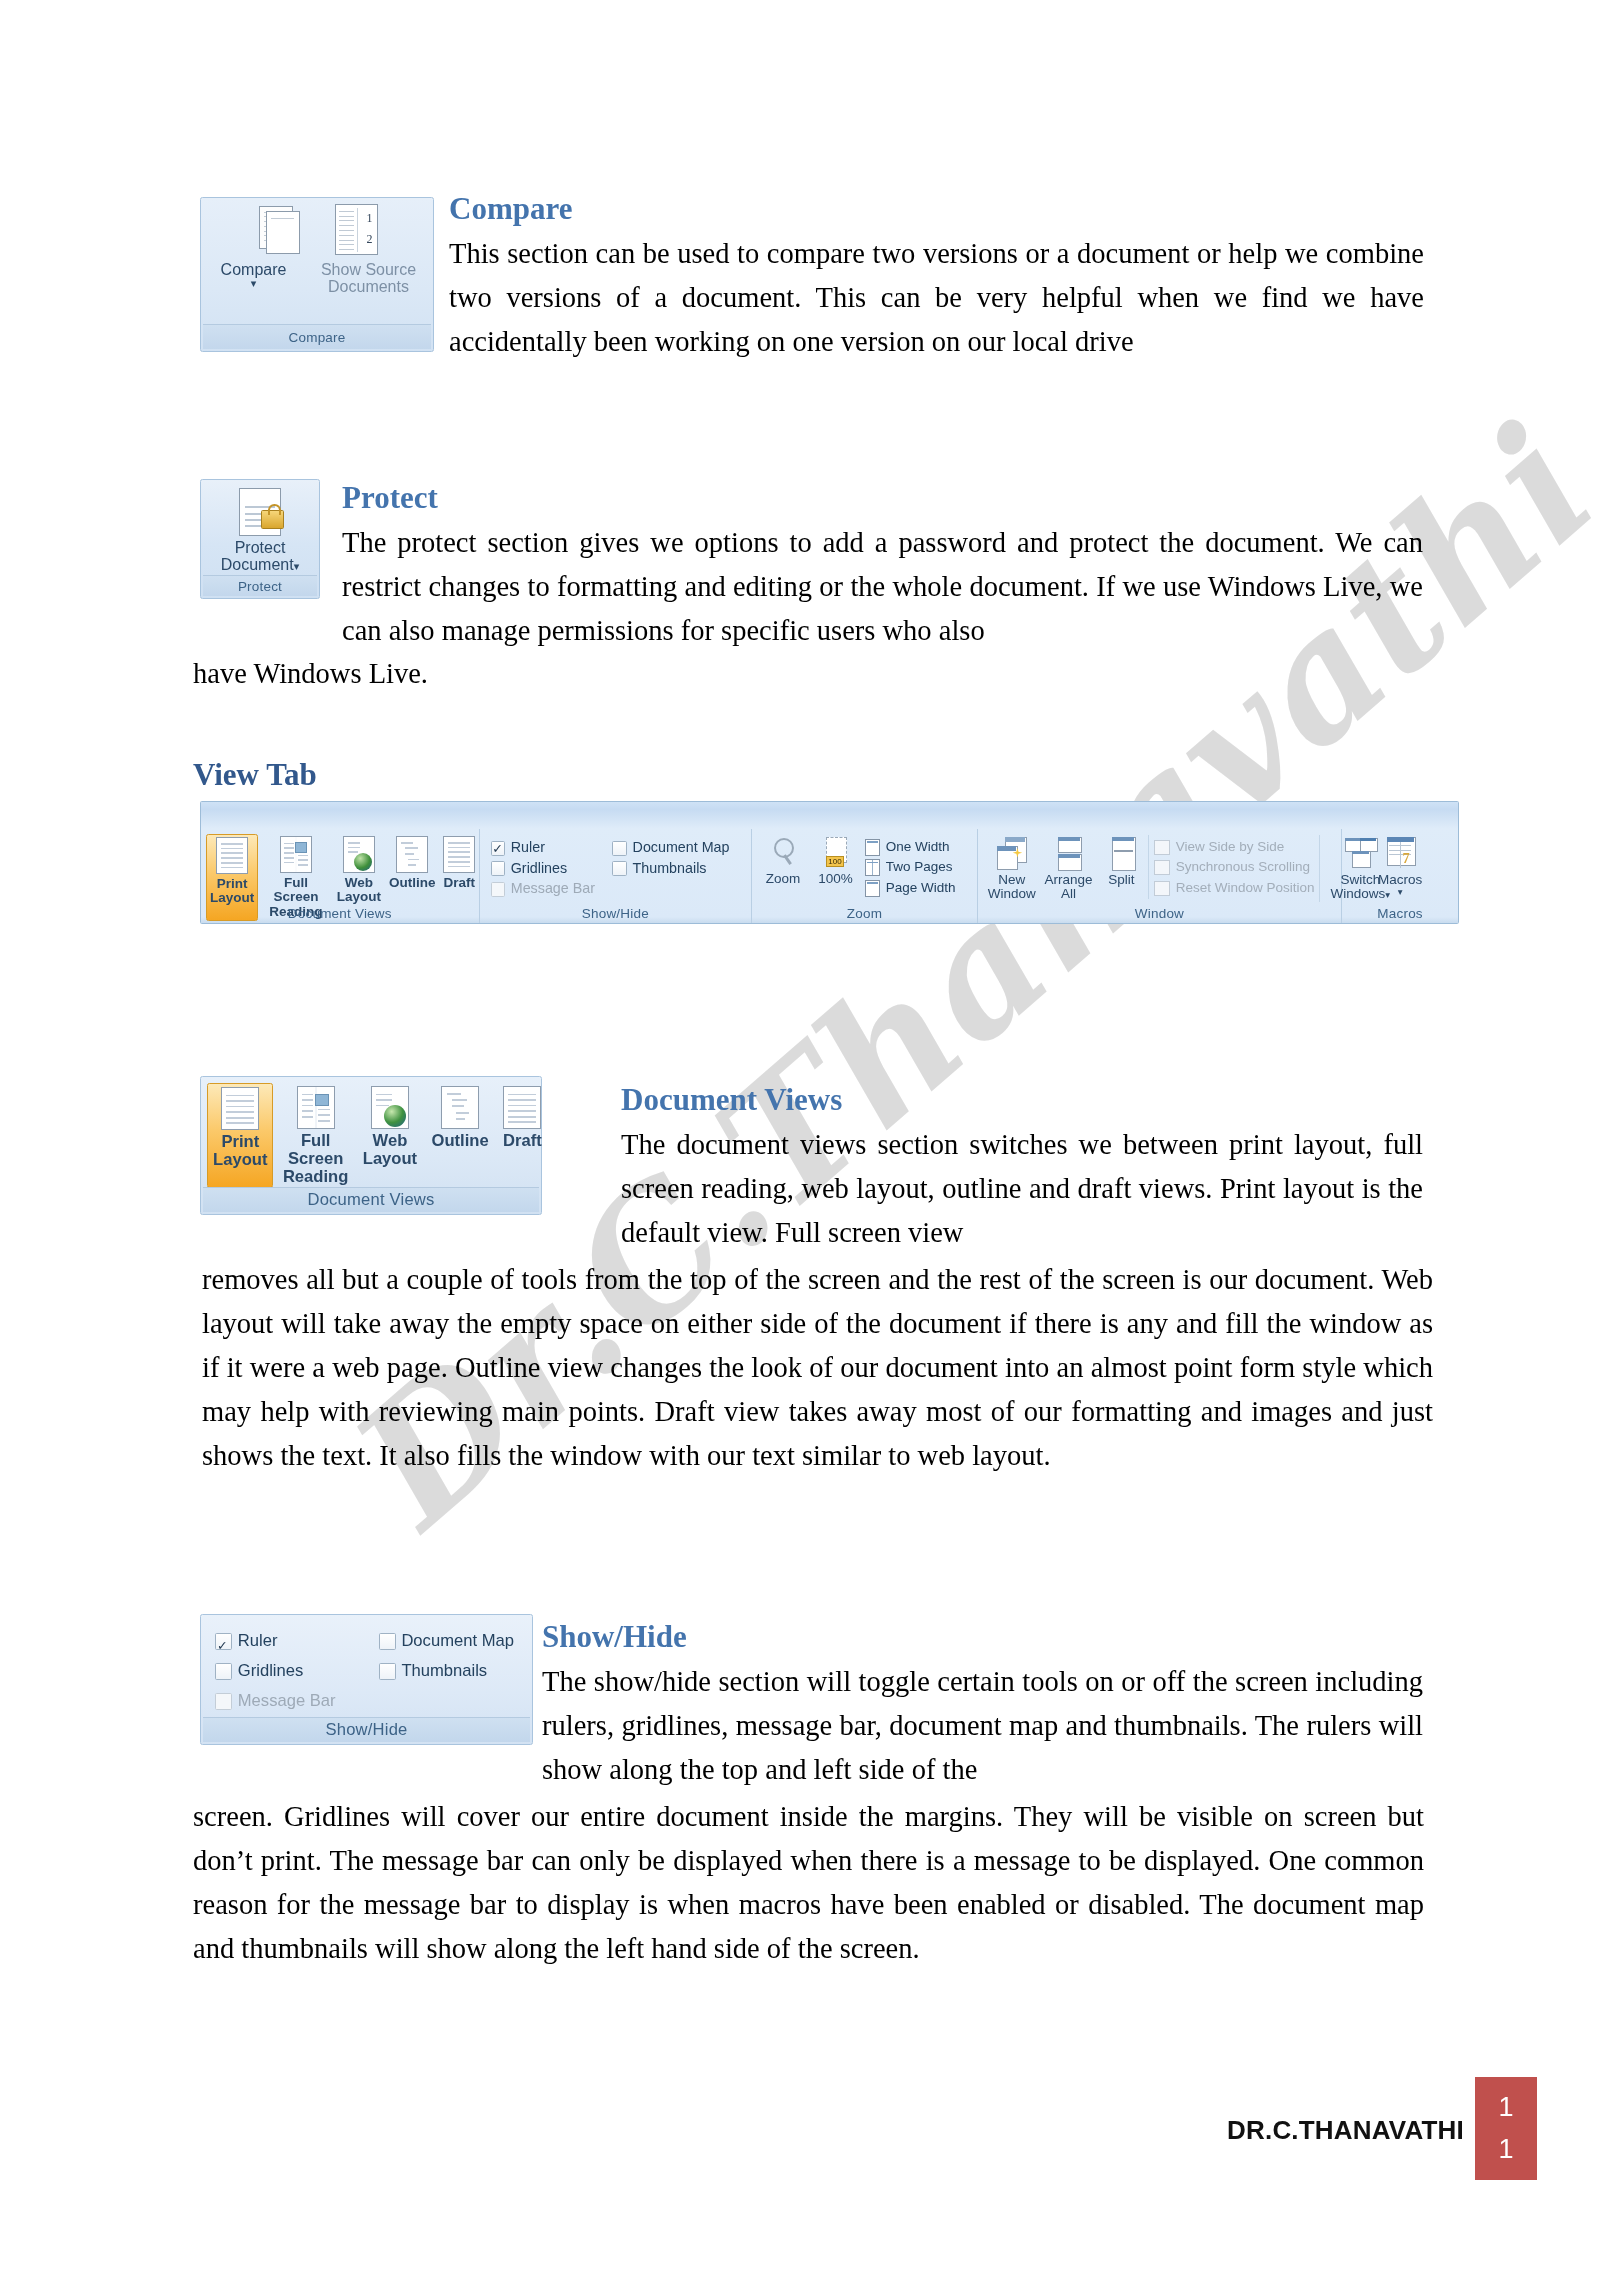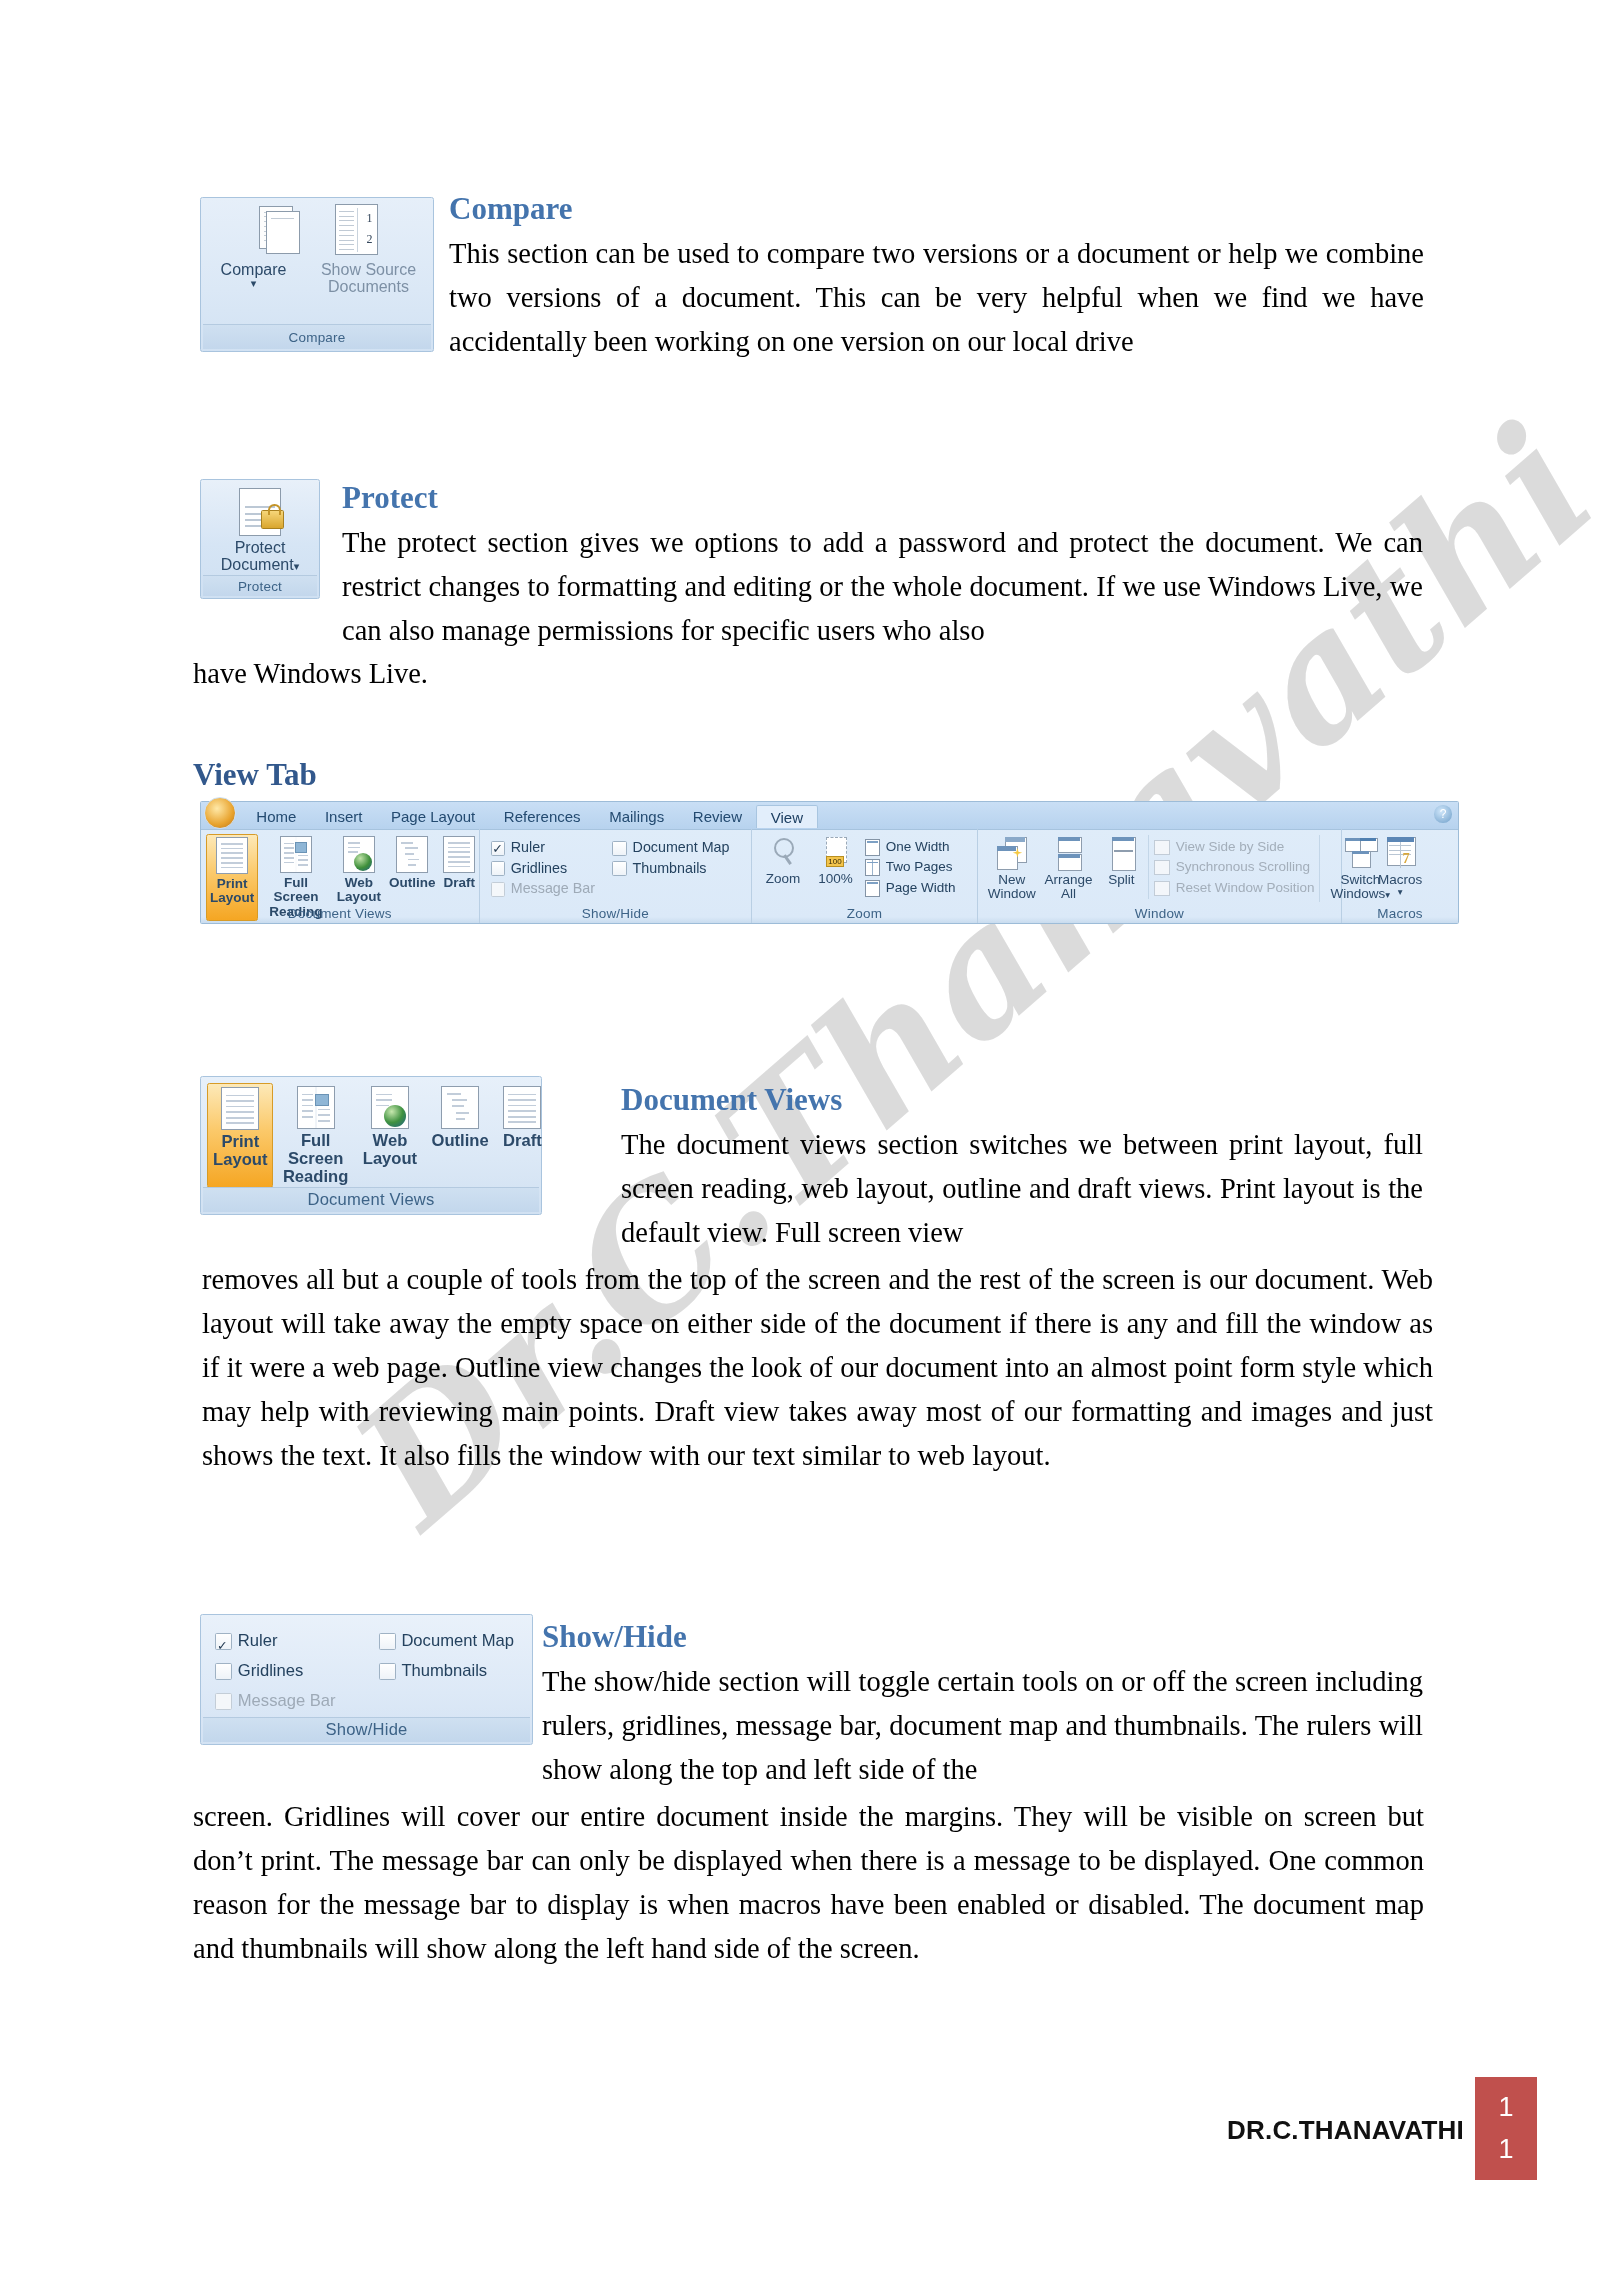--- a/index.html
+++ b/index.html
@@ -454,33 +454,20 @@
       <span>The protect section gives we options to add a password and protect the document.  We can restrict changes to formatting and editing or the whole document.  If we use Windows Live, we can also manage permissions for specific users who also</span>
     </div>
 
     <div class="para" style="left:193px; top:652px; width:1231px;">
       <span>have Windows Live.</span>
     </div>
 
     <div class="section-heading" style="left:193px; top:757px;">View Tab</div>
 
     <div class="shot" id="shot-ribbon">
-      <div class="tabbar">
-        <div class="orb"></div>
-        <div class="tabs">
-          <span>Home</span>
-          <span>Insert</span>
-          <span>Page Layout</span>
-          <span>References</span>
-          <span>Mailings</span>
-          <span>Review</span>
-          <span class="active">View</span>
-        </div>
-        <div class="helpq">?</div>
-      </div>
 
       <div class="body">
 
         <div class="grp" style="width:279px;">
           <div style="position:absolute;left:4.8px;top:4.8px;display:flex;gap:1.6px;">
             <div class="dv-item dv-sel" style="padding:2.4px 3.2px 1.6px;">
               <div class="dv-thumb">
                   <i style="top:4.8px"></i>
                   <i style="top:9.5px"></i>
                   <i style="top:14.3px"></i>

